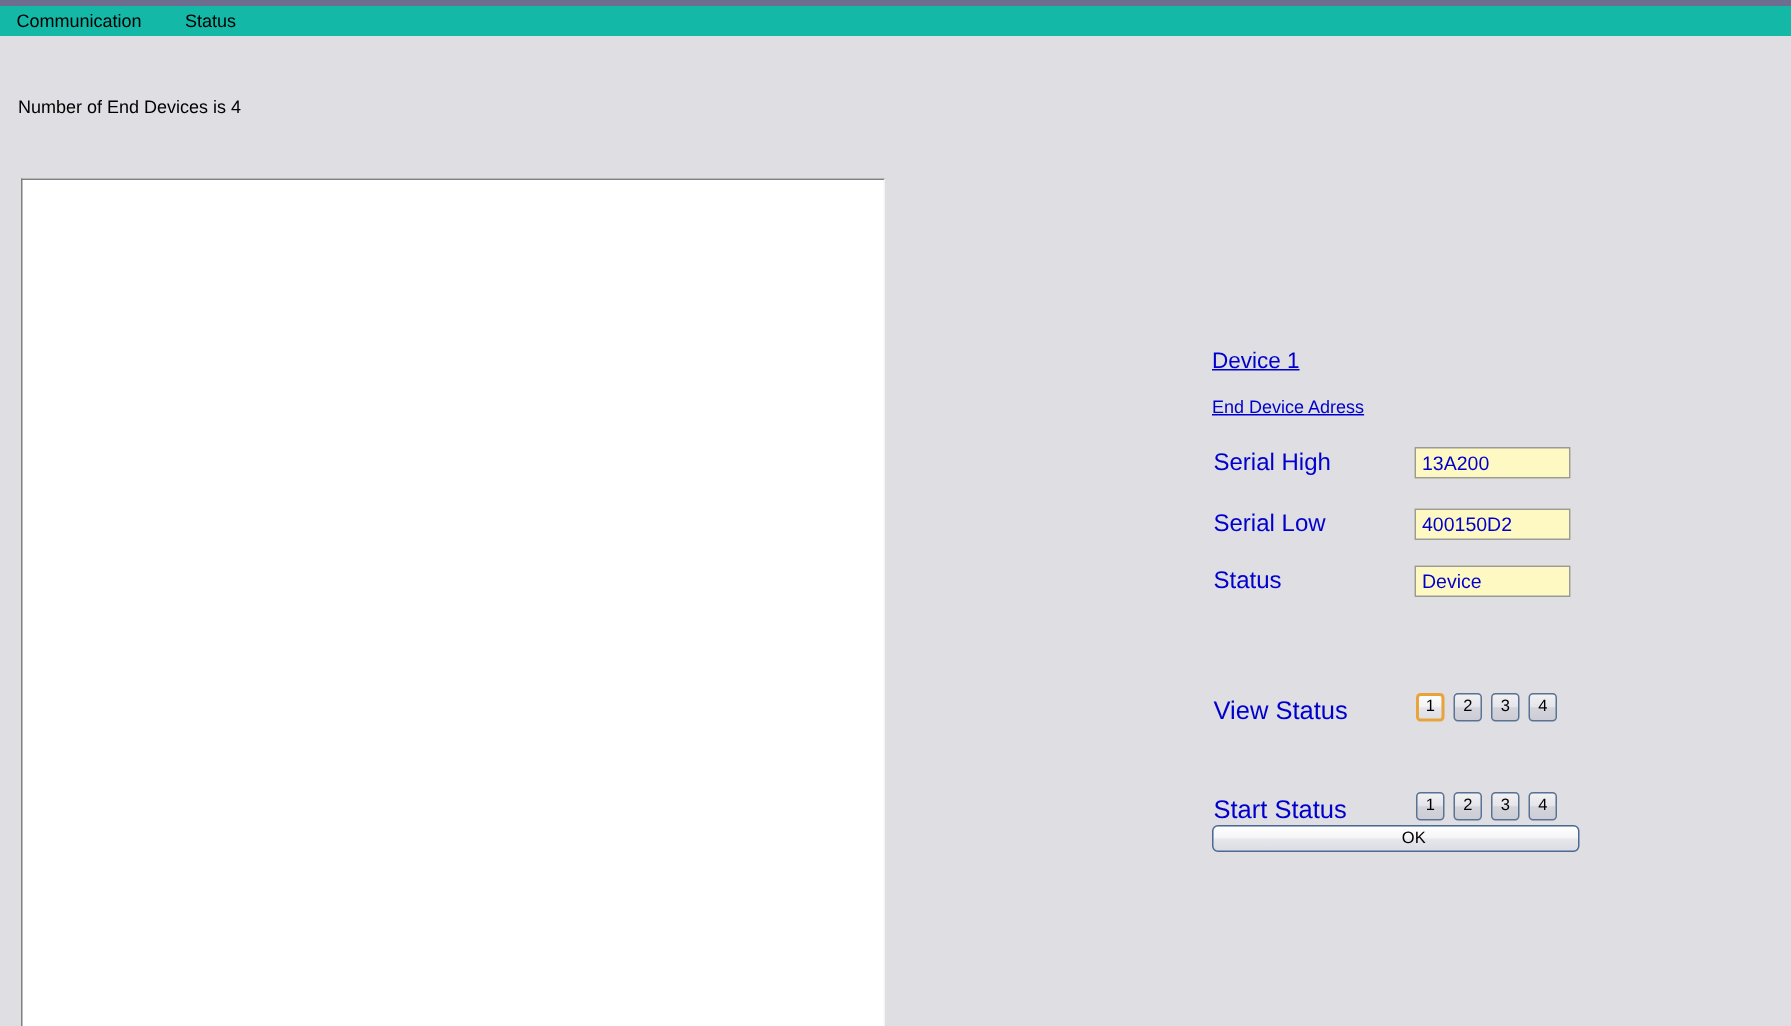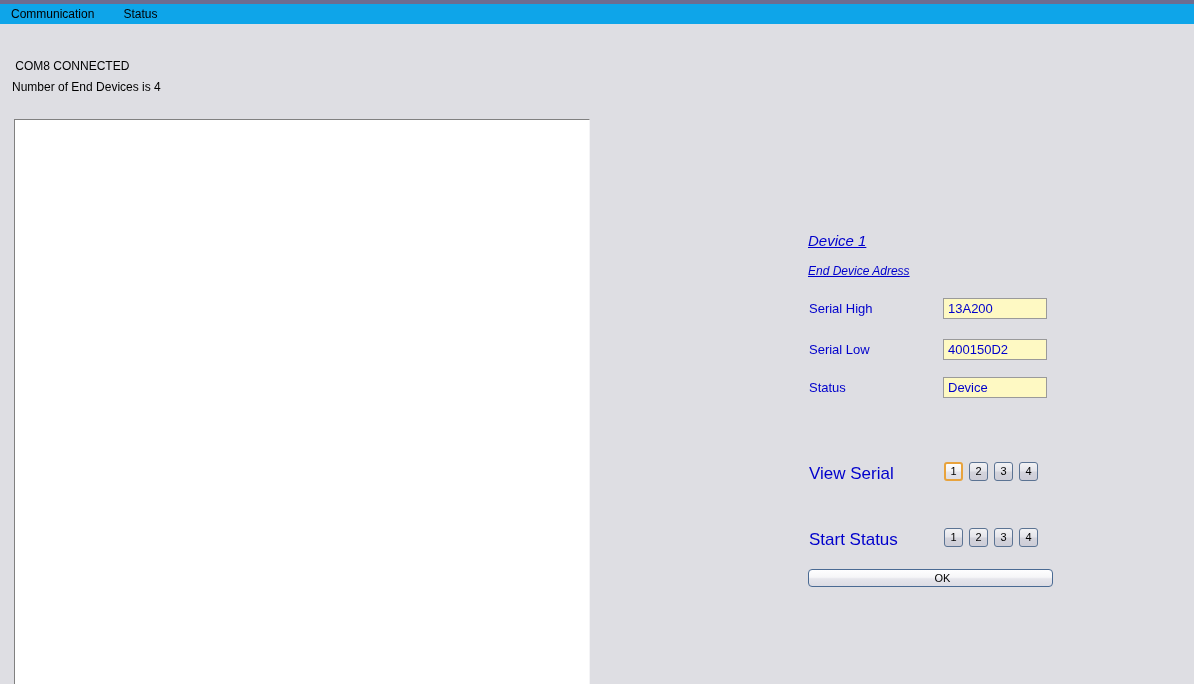--- a/index.html
+++ b/index.html
@@ -15,21 +15,21 @@
     overflow: hidden;
     position: relative;
   }
 
   
   #menubar {
     position: absolute;
     left: 0; top: 0;
     width: 1194px;
     height: 24px;
-    background: #0ea5e9;
+    background: #14b8a6;
     border-top: 4px solid #6d6d90;
     box-sizing: border-box;
     display: flex;
     align-items: center;
     padding-left: 11px;
   }
   .menu-item {
     font-size: 12px;
     color: #000000;
     line-height: 12px;
@@ -84,39 +84,38 @@
   }
 
   .link-heading {
     color: #0000cc;
     text-decoration: underline;
     font-size: 15px;
     line-height: 18px;
     cursor: pointer;
     display: inline-block;
     white-space: nowrap;
-    font-style: italic;
   }
   #device-title { font-size: 15px; }
   #end-device-adress {
     font-size: 12px;
     margin-top: 12px;
   }
 
   .field-row {
     position: absolute;
     left: 0;
     width: 260px;
     height: 22px;
   }
   .field-label {
     position: absolute;
     left: 1px;
     top: 3px;
-    font-size: 13px;
+    font-size: 16px;
     color: #0000cc;
     line-height: 16px;
     white-space: nowrap;
   }
   .field-box {
     position: absolute;
     left: 135px;
     top: 0;
     width: 104px;
     height: 21px;
@@ -196,21 +195,20 @@
 </style>
 </head>
 <body>
 
 <div id="menubar">
   <div class="menu-item">Communication</div>
   <div class="menu-item">Status</div>
 </div>
 
 <div id="status-block">
-  <div id="com-status"> COM8 CONNECTED</div>
   <div id="device-count">Number of End Devices is 4</div>
 </div>
 
 <div id="log-panel"></div>
 
 <div id="form-panel">
 
   <div id="device-title" class="link-heading">Device 1</div>
   <br>
   <div id="end-device-adress" class="link-heading">End Device Adress</div>
@@ -224,34 +222,34 @@
     <div class="field-label">Serial Low</div>
     <div class="field-box">400150D2</div>
   </div>
 
   <div class="field-row" style="top:145px;">
     <div class="field-label">Status</div>
     <div class="field-box">Device</div>
   </div>
 
   <div class="selector-row" style="top:230px;">
-    <div class="selector-label">View Serial</div>
+    <div class="selector-label">View Status</div>
     <div class="num-buttons">
       <div class="num-btn focused">1</div>
       <div class="num-btn">2</div>
       <div class="num-btn">3</div>
       <div class="num-btn">4</div>
     </div>
   </div>
 
   <div class="selector-row" style="top:296px;">
     <div class="selector-label">Start Status</div>
     <div class="num-buttons">
       <div class="num-btn">1</div>
       <div class="num-btn">2</div>
       <div class="num-btn">3</div>
       <div class="num-btn">4</div>
     </div>
   </div>
 
-  <div id="ok-button" style="top:337px;padding-left:24px;">OK</div>
+  <div id="ok-button" style="top:318px;padding-left:24px;">OK</div>
 
 </div>
 
 </body></html>

